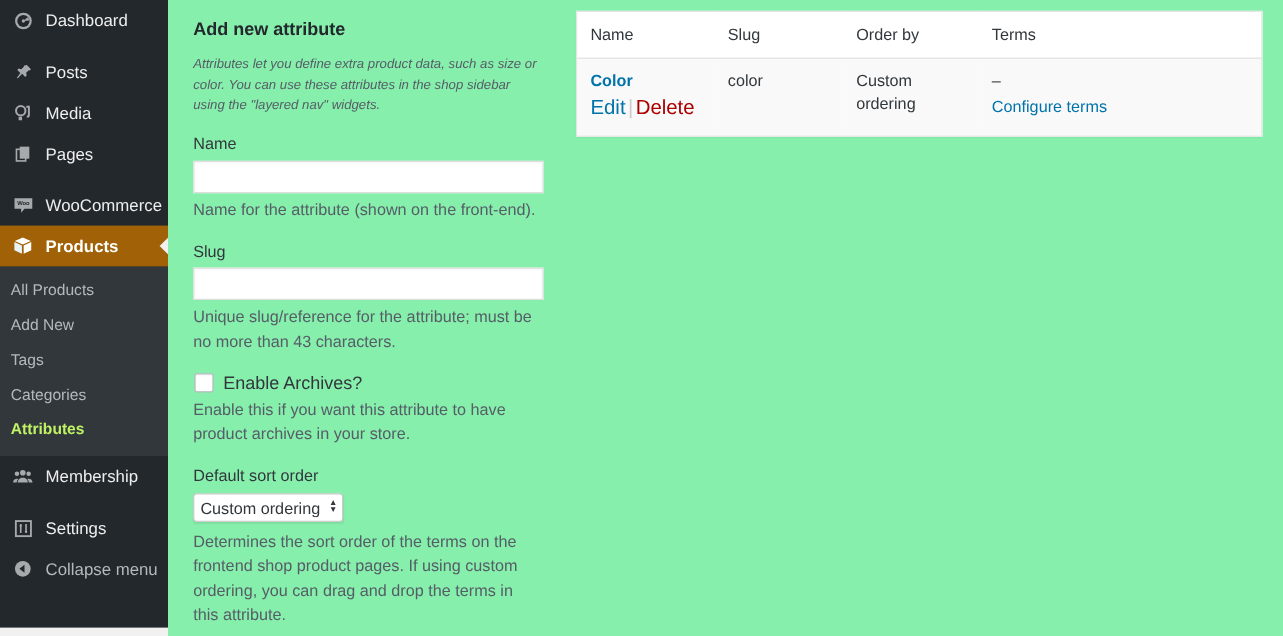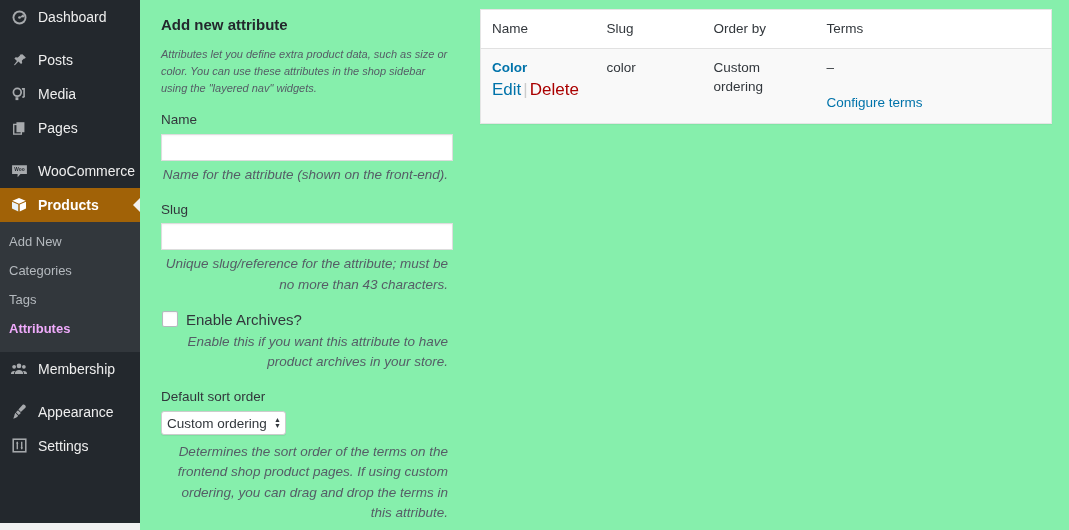--- a/index.html
+++ b/index.html
@@ -53,21 +53,21 @@
   
   .submenu { background: #32373c; padding: 6px 0 8px 0; }
   .submenu .sub-item {
     display: block;
     padding: 6px 0 6px 9px;
     color: #b4b9be;
     font-size: 13px;
     line-height: 1.3;
     cursor: pointer;
   }
-  .submenu .sub-item.current { color: #f0abfc; font-weight: 700; }
+  .submenu .sub-item.current { color: #bef264; font-weight: 700; }
 
   .collapse-row { color: #b4b9be; }
   .collapse-row .mlabel { color: #b4b9be; }
 
   
   #wpbody {
     flex: 1; height: 530px;
     background: #86efac;
     position: relative;
     display: flex;
@@ -112,24 +112,22 @@
     border-radius: 0;
     box-shadow: 0 1px 2px rgba(0,0,0,.04) inset;
     font-size: 13.5px;
     color: #32373c;
     font-family: "Liberation Sans", sans-serif;
     outline: none;
   }
   p.field-desc {
     margin: 4px 0 16px 0;
     font-size: 13.5px;
-    font-style: italic;
     color: #555d66;
     line-height: 1.5;
-    text-align: right;
   }
   .checkbox-row { display: flex; align-items: center; margin: 0 0 1px 0; }
   .cbx {
     width: 16px; height: 16px;
     border: 1px solid #b4b9be;
     background: #fff;
     border-radius: 2px;
     box-shadow: 0 1px 2px rgba(0,0,0,.05) inset;
     margin: 0 8px 0 1px;
     cursor: pointer;
@@ -195,21 +193,21 @@
   .col-slug { width: 107px; }
   .col-orderby { width: 113px; }
   a.row-title {
     color: #0073aa; font-weight: 700; text-decoration: none;
     display: block; margin-bottom: 1px;
   }
   .row-actions { font-size: 17px; color: #999; }
   .row-actions a { color: #0073aa; text-decoration: none; }
   .row-actions a.delete { color: #a00; }
   .row-actions .sep { color: #ccc; padding: 0 2px; }
-  a.config-link { color: #0073aa; text-decoration: none; display: block; margin-top: 16px; }
+  a.config-link { color: #0073aa; text-decoration: none; display: block; margin-top: 2px; }
   .dash { color: #32373c; }
 </style>
 </head>
 <body>
 
 <div id="app">
 
   <div id="adminmenu">
 
     <div class="menu-top">
@@ -275,64 +273,64 @@
             <path d="M10 2.2l7.4 3.2-7.4 3.3-7.4-3.3z" fill="#fff"></path>
             <path d="M2.2 6.4l7 3.1v7.6l-7-3.1z" fill="#e8f2f8"></path>
             <path d="M17.8 6.4l-7 3.1v7.6l7-3.1z" fill="#fff"></path>
           </svg>
       </span>
       <span class="mlabel">Products</span>
       <span class="arrow"></span>
     </div>
 
     <div class="submenu">
+      <span class="sub-item">All Products</span>
       <span class="sub-item">Add New</span>
+      <span class="sub-item">Tags</span>
       <span class="sub-item">Categories</span>
-      <span class="sub-item">Tags</span>
       <span class="sub-item current">Attributes</span>
     </div>
 
     <div class="menu-top">
       <span class="icn">
         <svg width="18" height="18" viewBox="0 0 20 20">
             <circle cx="10" cy="6.6" r="2.6" fill="#a7aaad"></circle>
             <circle cx="4.6" cy="7.6" r="2.1" fill="#a7aaad"></circle>
             <circle cx="15.4" cy="7.6" r="2.1" fill="#a7aaad"></circle>
             <path d="M5.3 15.6c0-2.6 2.1-4.4 4.7-4.4s4.7 1.8 4.7 4.4z" fill="#a7aaad"></path>
             <path d="M1 15.6c0-2.1 1.5-3.5 3.6-3.5.5 0 .9.1 1.3.2-.9.8-1.5 2-1.5 3.3z" fill="#a7aaad"></path>
             <path d="M19 15.6c0-2.1-1.5-3.5-3.6-3.5-.5 0-.9.1-1.3.2.9.8 1.5 2 1.5 3.3z" fill="#a7aaad"></path>
           </svg>
       </span>
       <span class="mlabel">Membership</span>
     </div>
 
     <div class="menu-sep"></div>
 
-    <div class="menu-top">
-      <span class="icn">
-        <svg width="17" height="17" viewBox="0 0 20 20">
-            <path d="M16.6 2.6c1 1 1.1 2.3.3 3.1l-5.3 4.8-2.9-2.9 4.8-5.3c.8-.8 2.1-.7 3.1.3z" fill="#a7aaad"></path>
-            <path d="M8.2 8.4l3.4 3.4-2.5 2.4-3.3-3.3z" fill="#a7aaad"></path>
-            <path d="M5.1 11.6l3.3 3.3c-.9 1.5-3 3.2-5.9 3.2 1.6-1.6 1.2-3.9 2.6-6.5z" fill="#a7aaad"></path>
-          </svg>
-      </span>
-      <span class="mlabel">Appearance</span>
-    </div>
 
     <div class="menu-top">
       <span class="icn">
         <svg width="17" height="17" viewBox="0 0 20 20">
             <rect x="2.6" y="2.6" width="14.8" height="14.8" fill="none" stroke="#a7aaad" stroke-width="1.8"></rect>
             <path d="M7.4 5.6v8.8M12.6 5.6v8.8" stroke="#a7aaad" stroke-width="1.6"></path>
             <path d="M7.4 5.6l-1.5 2h3zM12.6 14.4l1.5-2h-3z" fill="#a7aaad"></path>
           </svg>
       </span>
       <span class="mlabel">Settings</span>
     </div>
 
+    <div class="menu-top collapse-row">
+      <span class="icn">
+        <svg width="16" height="16" viewBox="0 0 20 20">
+            <circle cx="10" cy="10" r="8.2" fill="#a7aaad"></circle>
+            <path d="M11.8 5.8v8.4L6.4 10z" fill="#23282d"></path>
+          </svg>
+      </span>
+      <span class="mlabel">Collapse menu</span>
+    </div>
 
   </div>
 
   <div id="wpbody">
 
     <div id="col-left">
 
       <h3 class="section-title">Add new attribute</h3>
 
       <p class="description">Attributes let you define extra product data, such as size or color. You can use these attributes in the shop sidebar using the "layered nav" widgets.</p>

